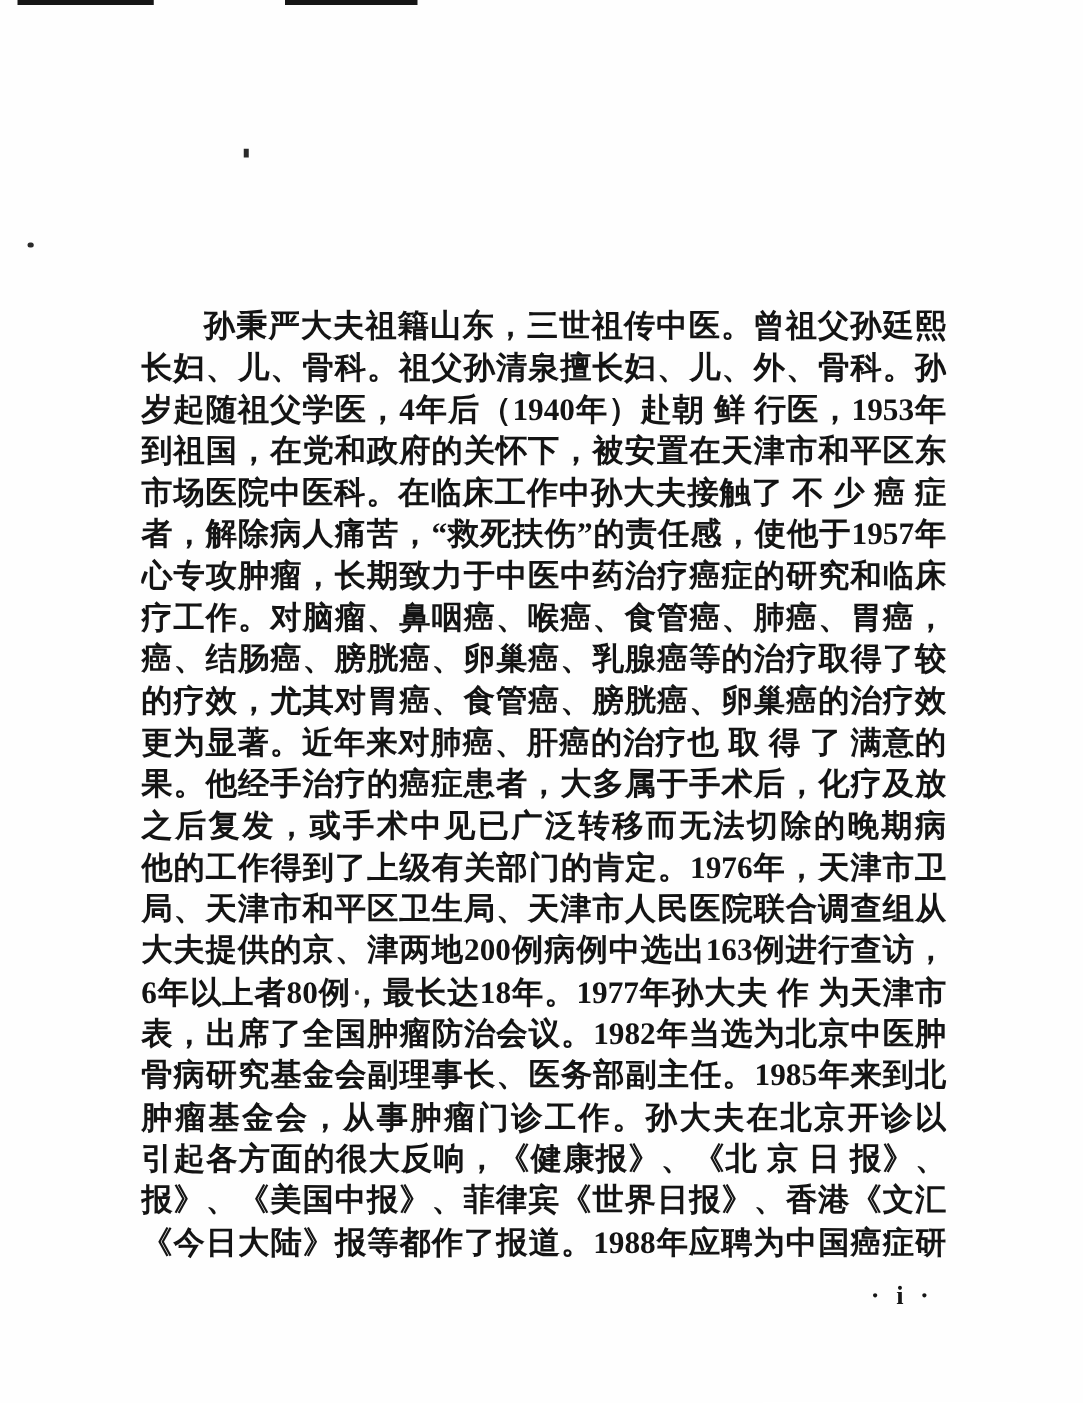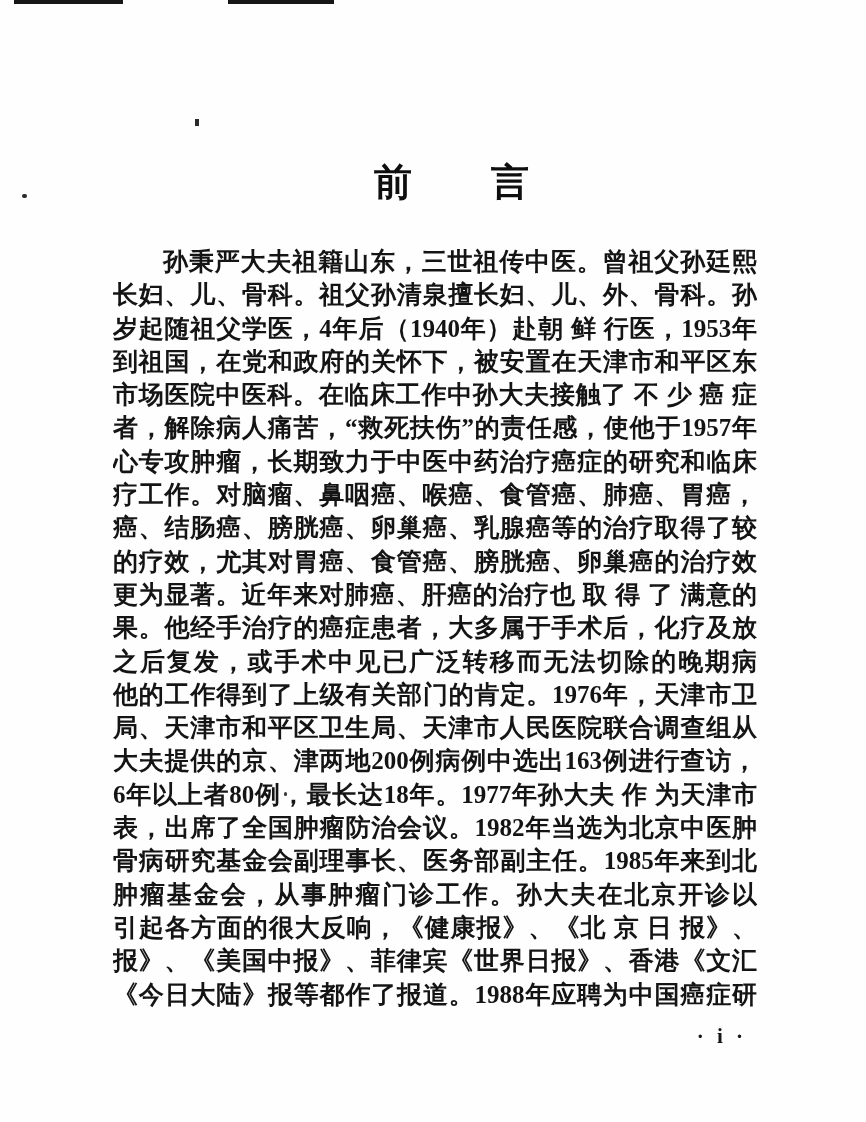--- a/index.html
+++ b/index.html
@@ -76,21 +76,20 @@
 <body>
 
 <div class="page">
 
   <div class="artifact bar-1"></div>
   <div class="artifact bar-2"></div>
   <div class="artifact speck-1"></div>
   <div class="artifact speck-2"></div>
   <div class="artifact speck-3"></div>
 
-  <h1 class="doc-title">前　　言</h1>
 
   <div class="body-text">
       <div class="line first">孙秉严大夫祖籍山东，三世祖传中医。曾祖父孙廷熙擅</div>
       <div class="line">长妇、儿、骨科。祖父孙清泉擅长妇、儿、外、骨科。孙大夫16</div>
       <div class="line">岁起随祖父学医，4年后（1940年）赴朝 鲜 行医，1953年回</div>
       <div class="line">到祖国，在党和政府的关怀下，被安置在天津市和平区东兴</div>
       <div class="line">市场医院中医科。在临床工作中孙大夫接触了 不 少 癌 症患</div>
       <div class="line">者，解除病人痛苦，“救死扶伤”的责任感，使他于1957年决</div>
       <div class="line">心专攻肿瘤，长期致力于中医中药治疗癌症的研究和临床治</div>
       <div class="line">疗工作。对脑瘤、鼻咽癌、喉癌、食管癌、肺癌、胃癌，肝</div>

